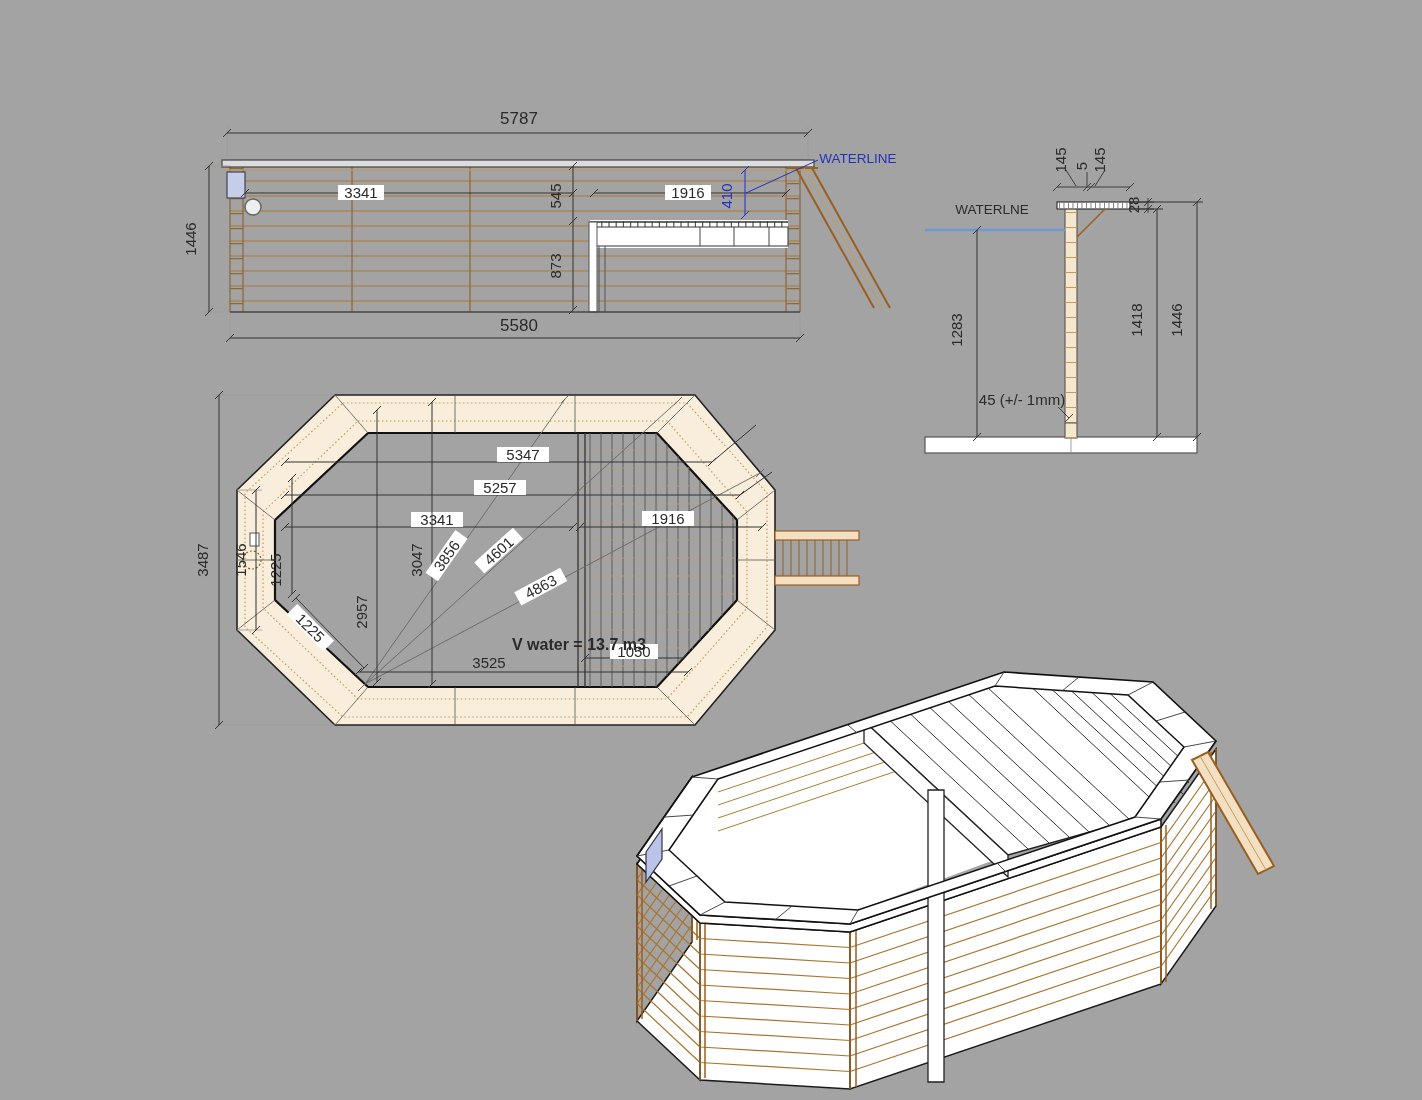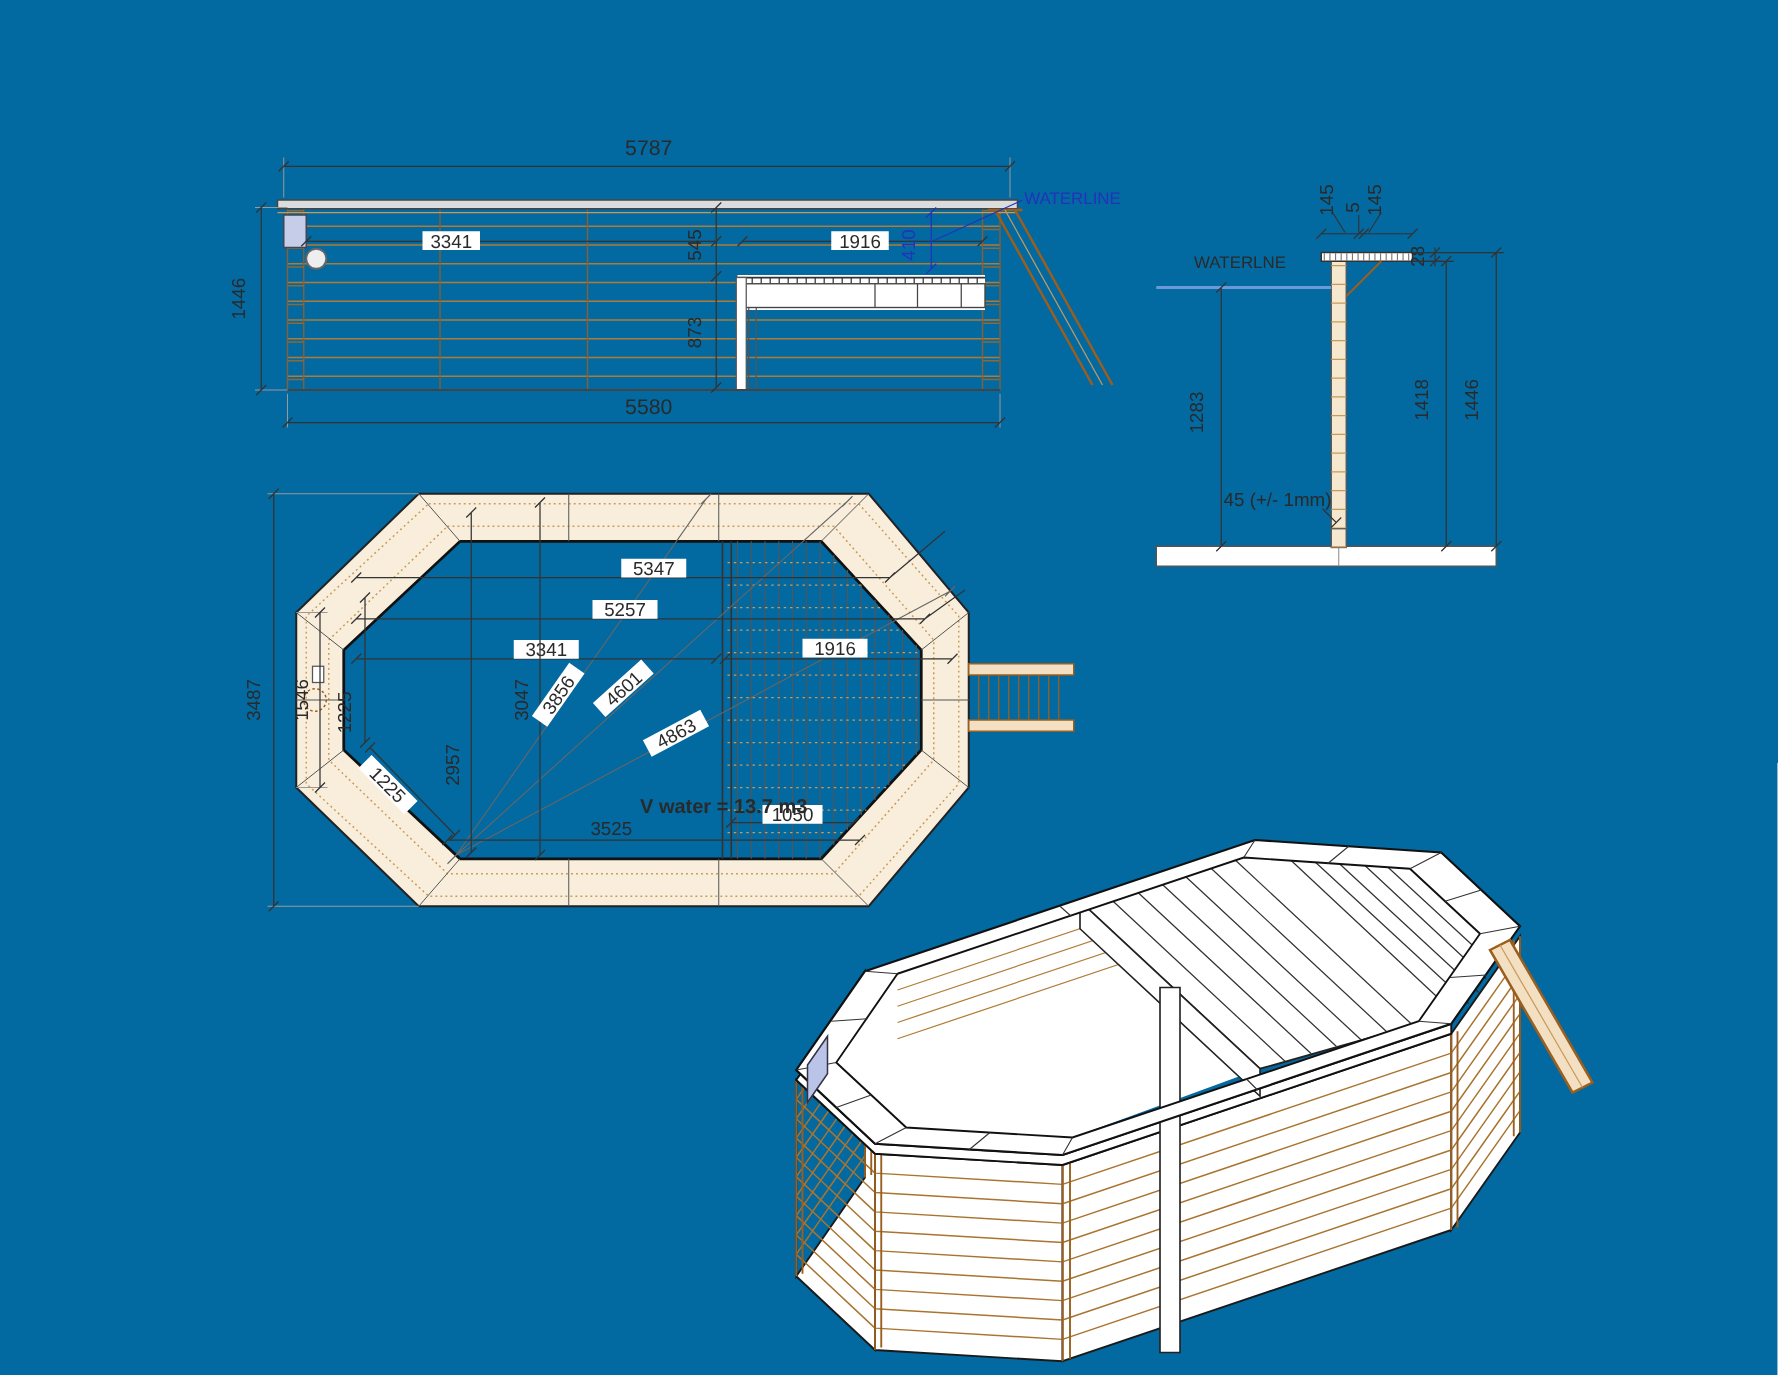--- a/index.html
+++ b/index.html
@@ -1,16 +1,16 @@
 <!DOCTYPE html>
 <html><head>
 <meta charset="utf-8">
 <style>
   html,body{margin:0;padding:0;background:#fff;}
-  .stage{position:relative;width:1422px;height:1100px;background:#0369a1;overflow:hidden;
+  .stage{position:relative;width:1422px;height:1100px;background:#a3a3a3;overflow:hidden;
          font-family:"Liberation Sans", sans-serif;}
   svg text{font-family:"Liberation Sans", sans-serif;fill:#2a2a2a;}
   .dim{font-size:15px;text-anchor:middle;}
   .dimbig{font-size:17px;text-anchor:middle;}
   .blue{fill:#2233bb;}
   .bold{font-weight:bold;font-size:16px;}
   .note{font-size:15px;text-anchor:middle;}
   .small{font-size:13.5px;text-anchor:middle;}
 </style>
 </head>

